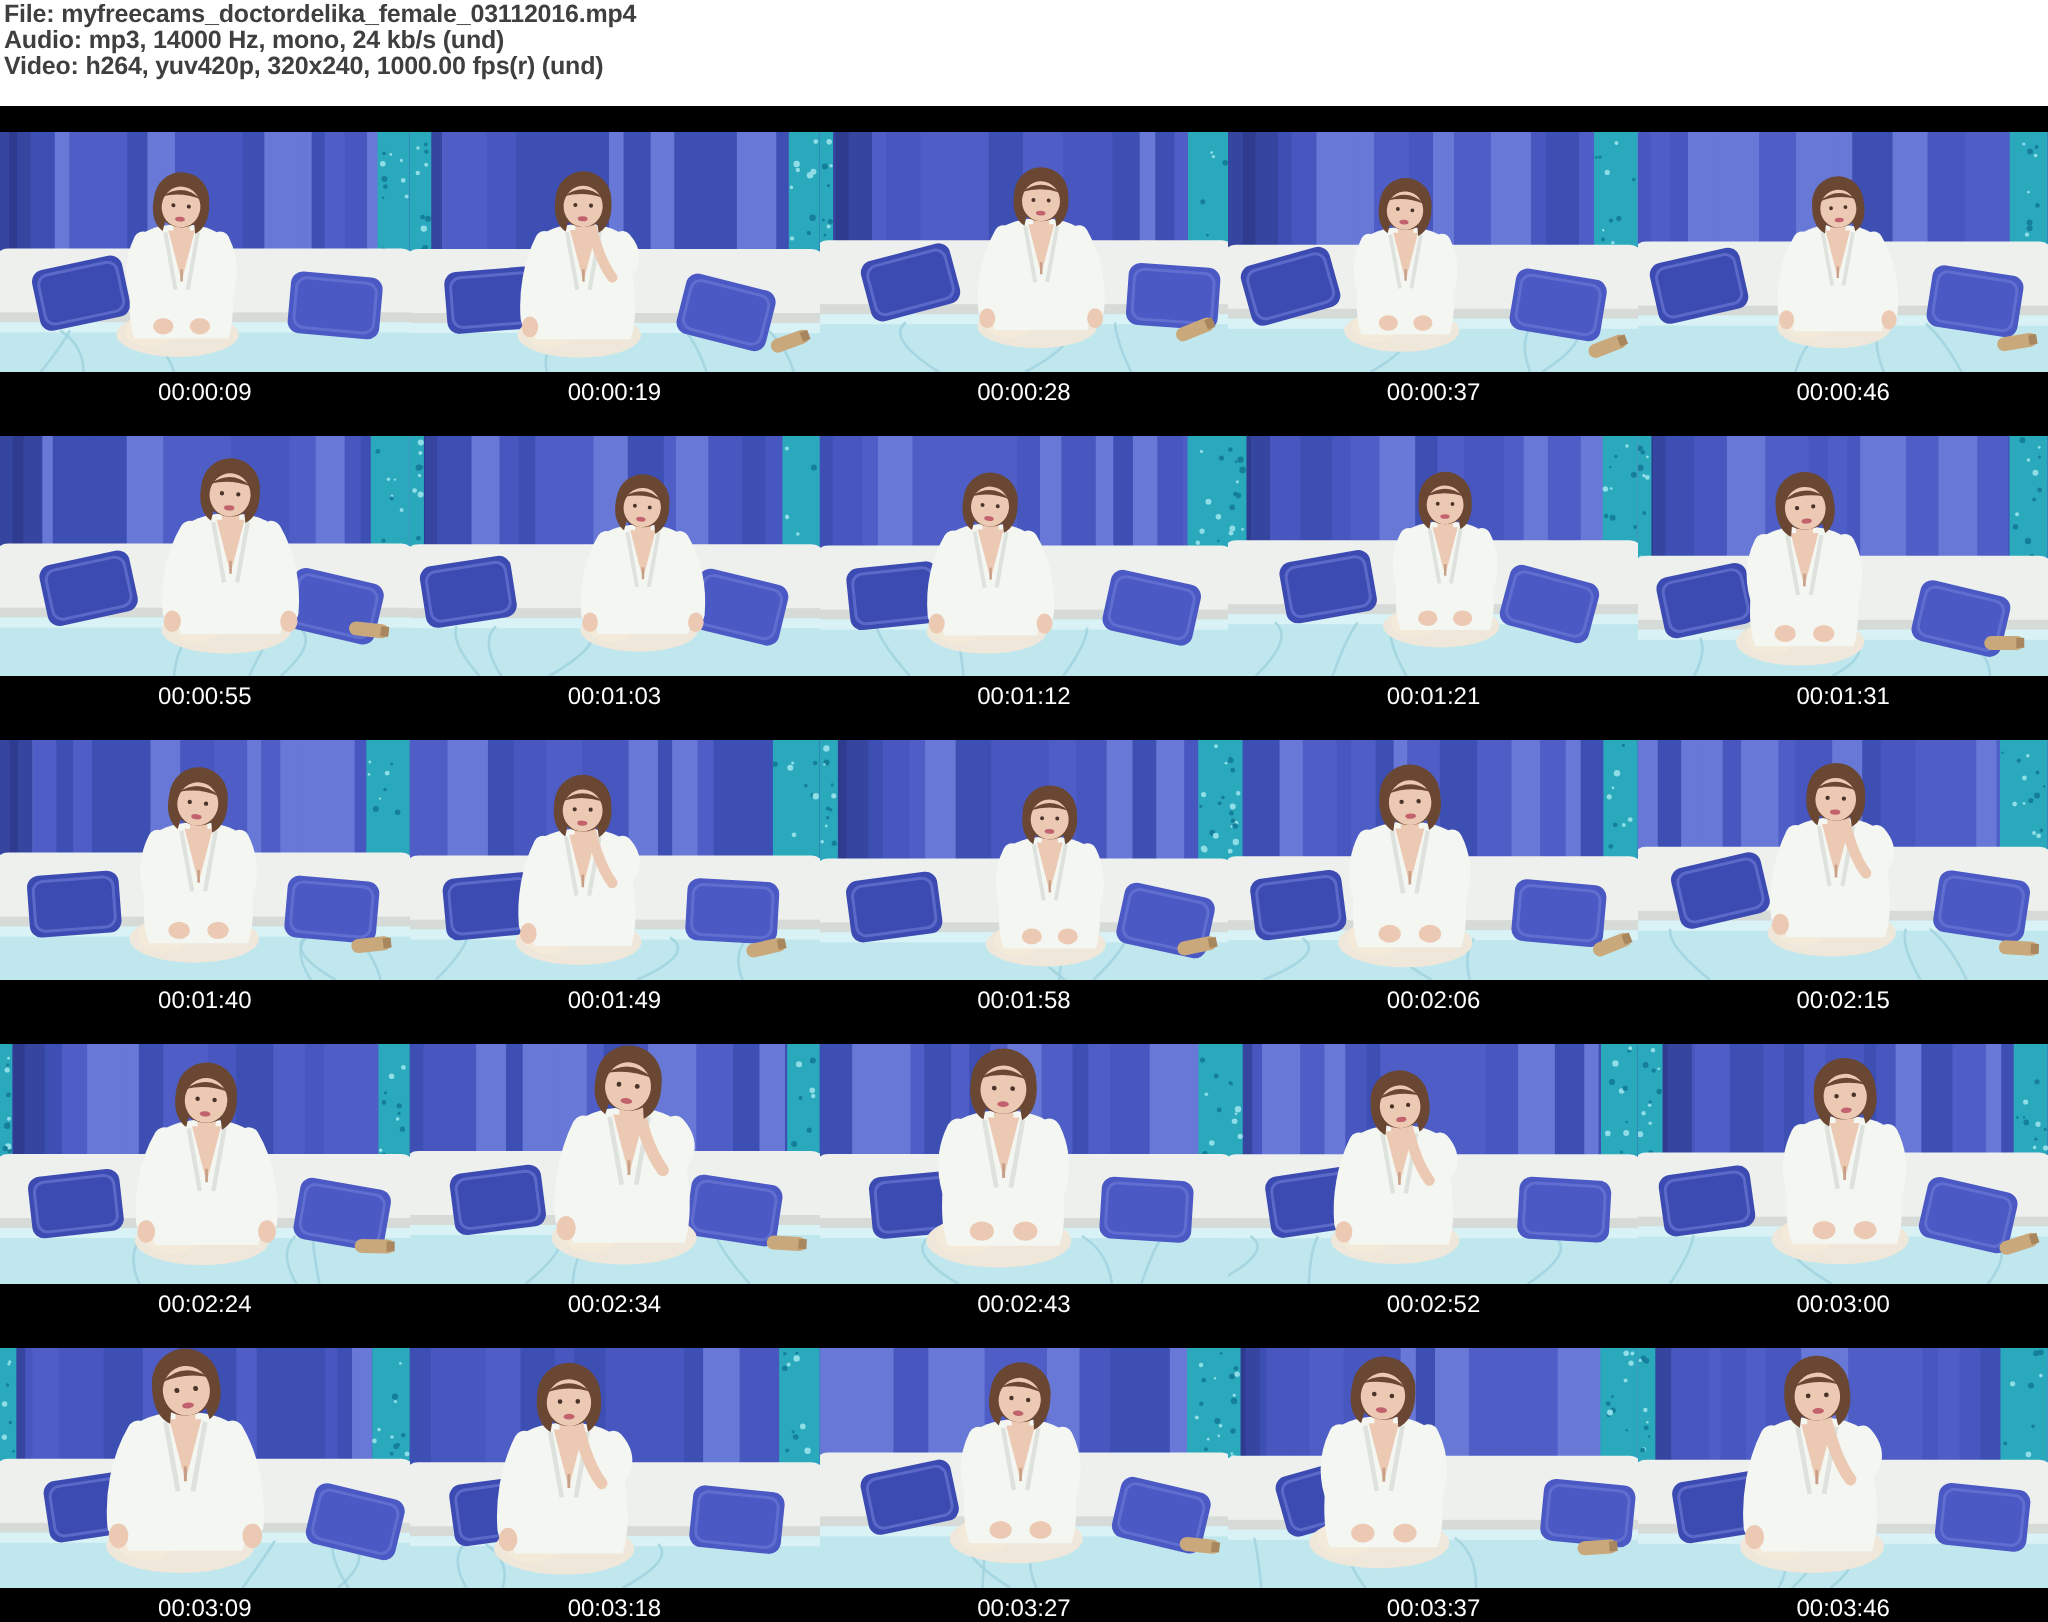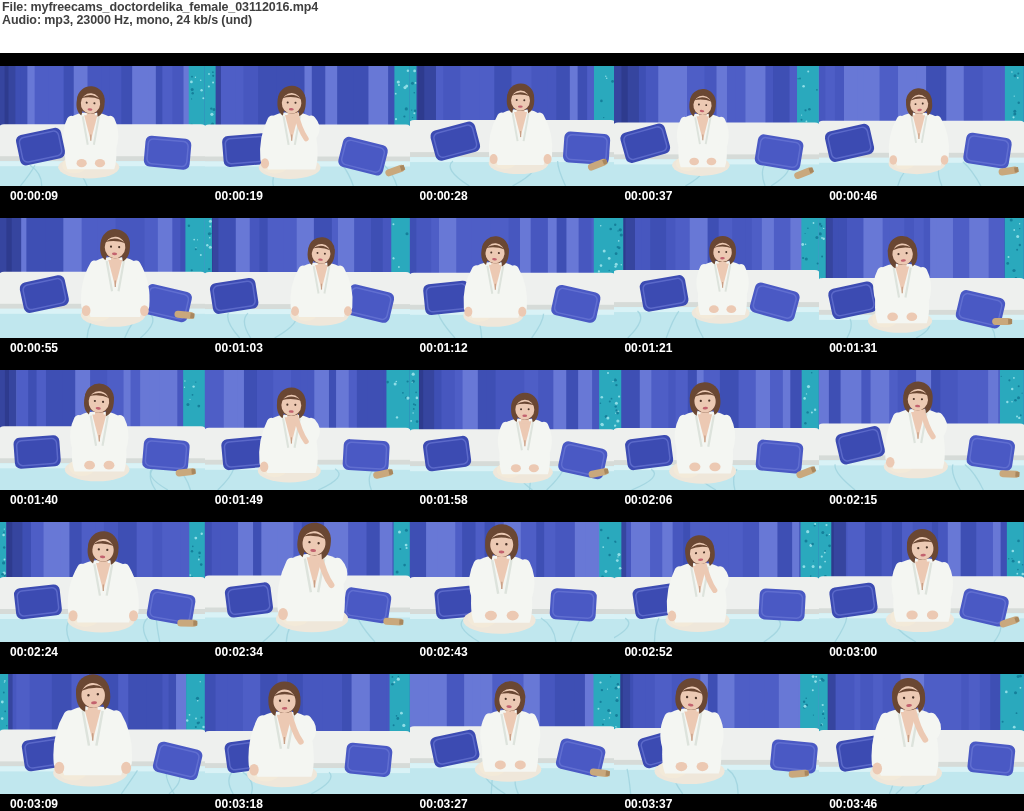--- a/index.html
+++ b/index.html
@@ -15,32 +15,34 @@
   }
   .hline{white-space:nowrap;}
   .grid{
     display:grid;grid-template-columns:repeat(5,1fr);
     padding-top:13px;background:#000;
   }
   .cell{height:152px;overflow:hidden;}
   .frame{width:100%;height:120px;display:block;}
   .frame svg{display:block;width:100%;height:120px;}
   .ts{
-    color:#ffffff;font-weight:bold;font-size:12px;line-height:13px;
-    margin-top:4px;padding-left:10px;white-space:nowrap;
+    color:#ffffff;font-weight:normal;font-size:12px;line-height:13px;
+    margin-top:4px;padding-left:0;white-space:nowrap;
     text-shadow:0 0 1px #000;
+    text-align:center;
   }
 </style>
 </head>
 <body>
 
 <div class="sheet">
   <div class="header">
     <div class="hline">File: myfreecams_doctordelika_female_03112016.mp4</div>
-    <div class="hline">Audio: mp3, 23000 Hz, mono, 24 kb/s (und)</div>
+    <div class="hline">Audio: mp3, 14000 Hz, mono, 24 kb/s (und)</div>
+    <div class="hline">Video: h264, yuv420p, 320x240, 1000.00 fps(r) (und)</div>
   </div>
   <div class="grid" id="grid">
       <div class="cell">
         <div class="frame">
           <svg viewBox="0 0 205 120" preserveAspectRatio="none" xmlns="http://www.w3.org/2000/svg">
             <rect width="205" height="120" fill="#4e5ec6"></rect>
             <rect x="0.0" width="15.4" height="120" fill="#6878d6"></rect>
             <rect x="13.9" width="8.5" height="120" fill="#3e4fb4"></rect>
             <rect x="20.9" width="8.0" height="120" fill="#3e4fb4"></rect>
             <rect x="27.4" width="8.8" height="120" fill="#6878d6"></rect>

